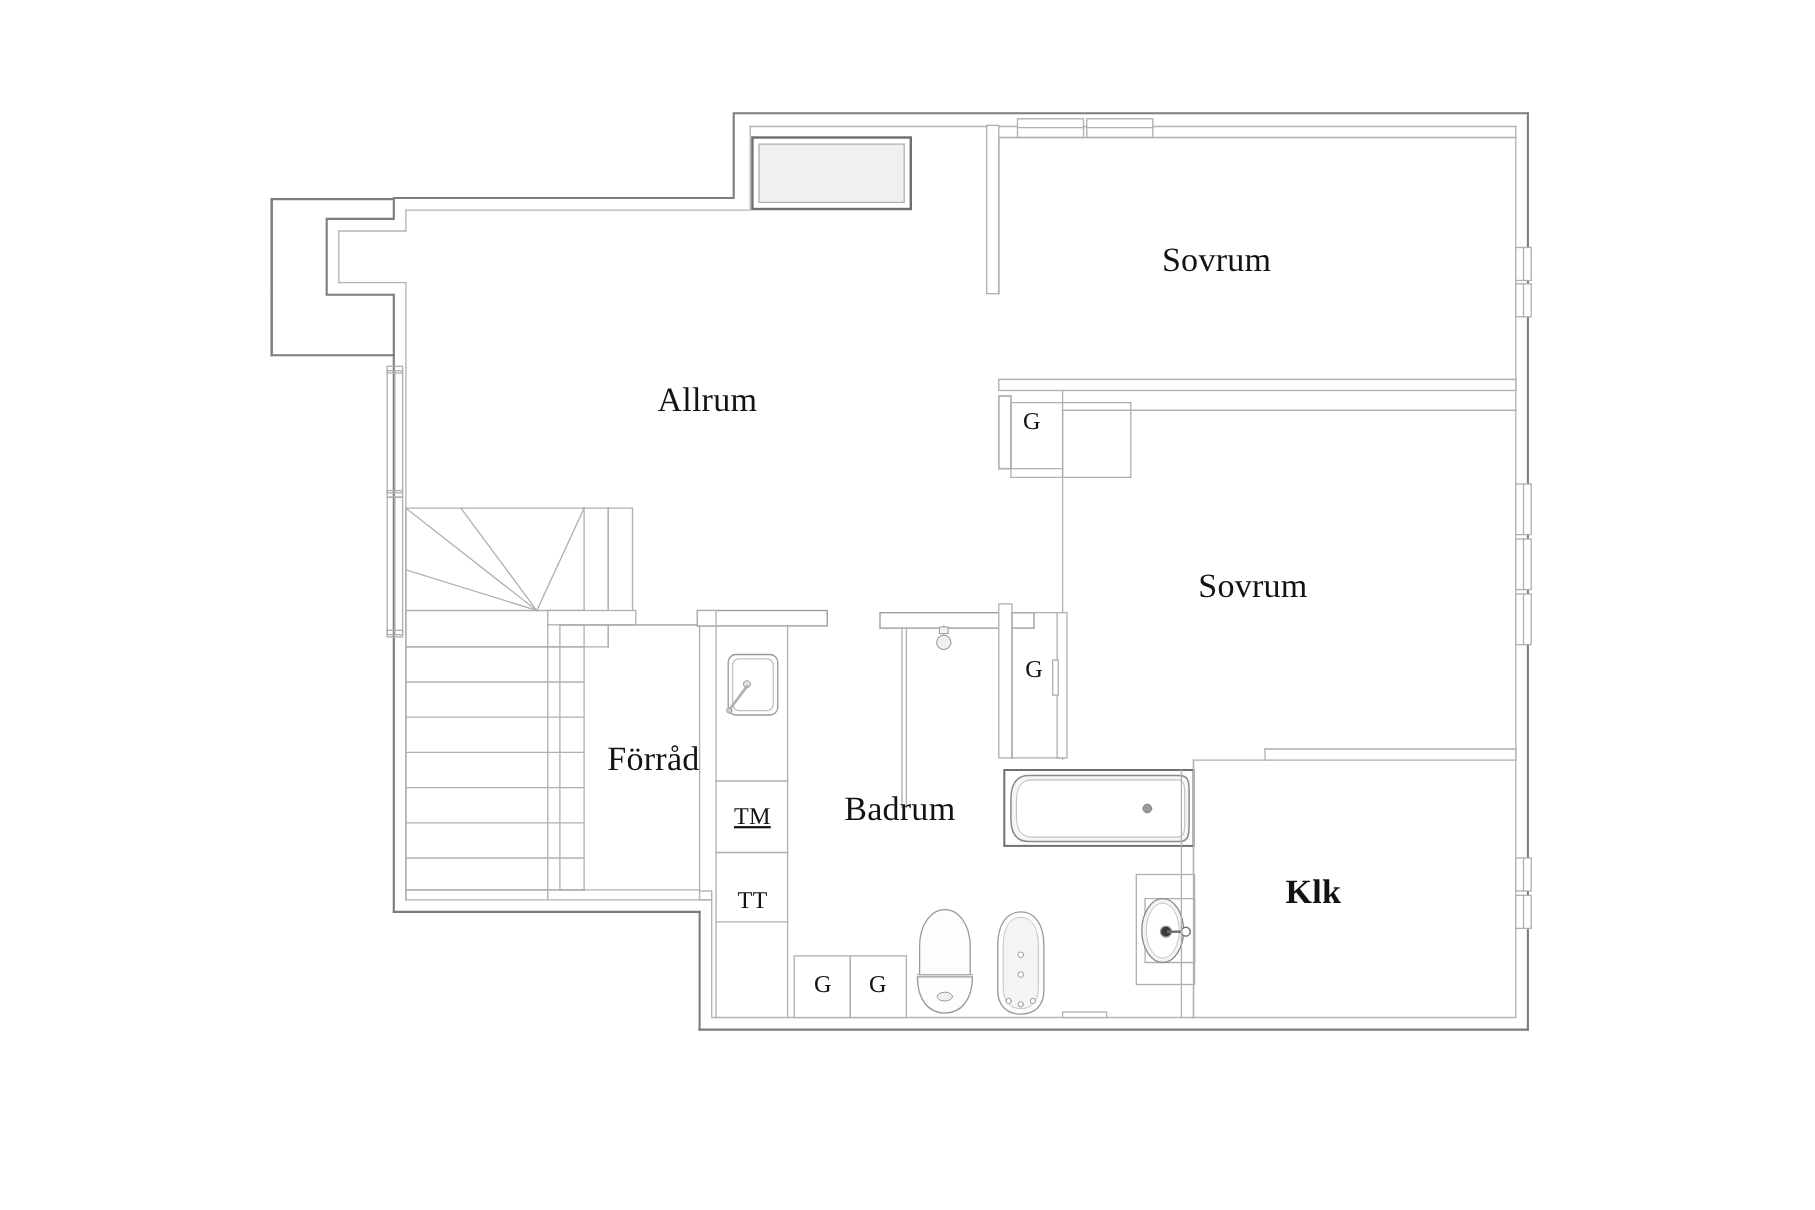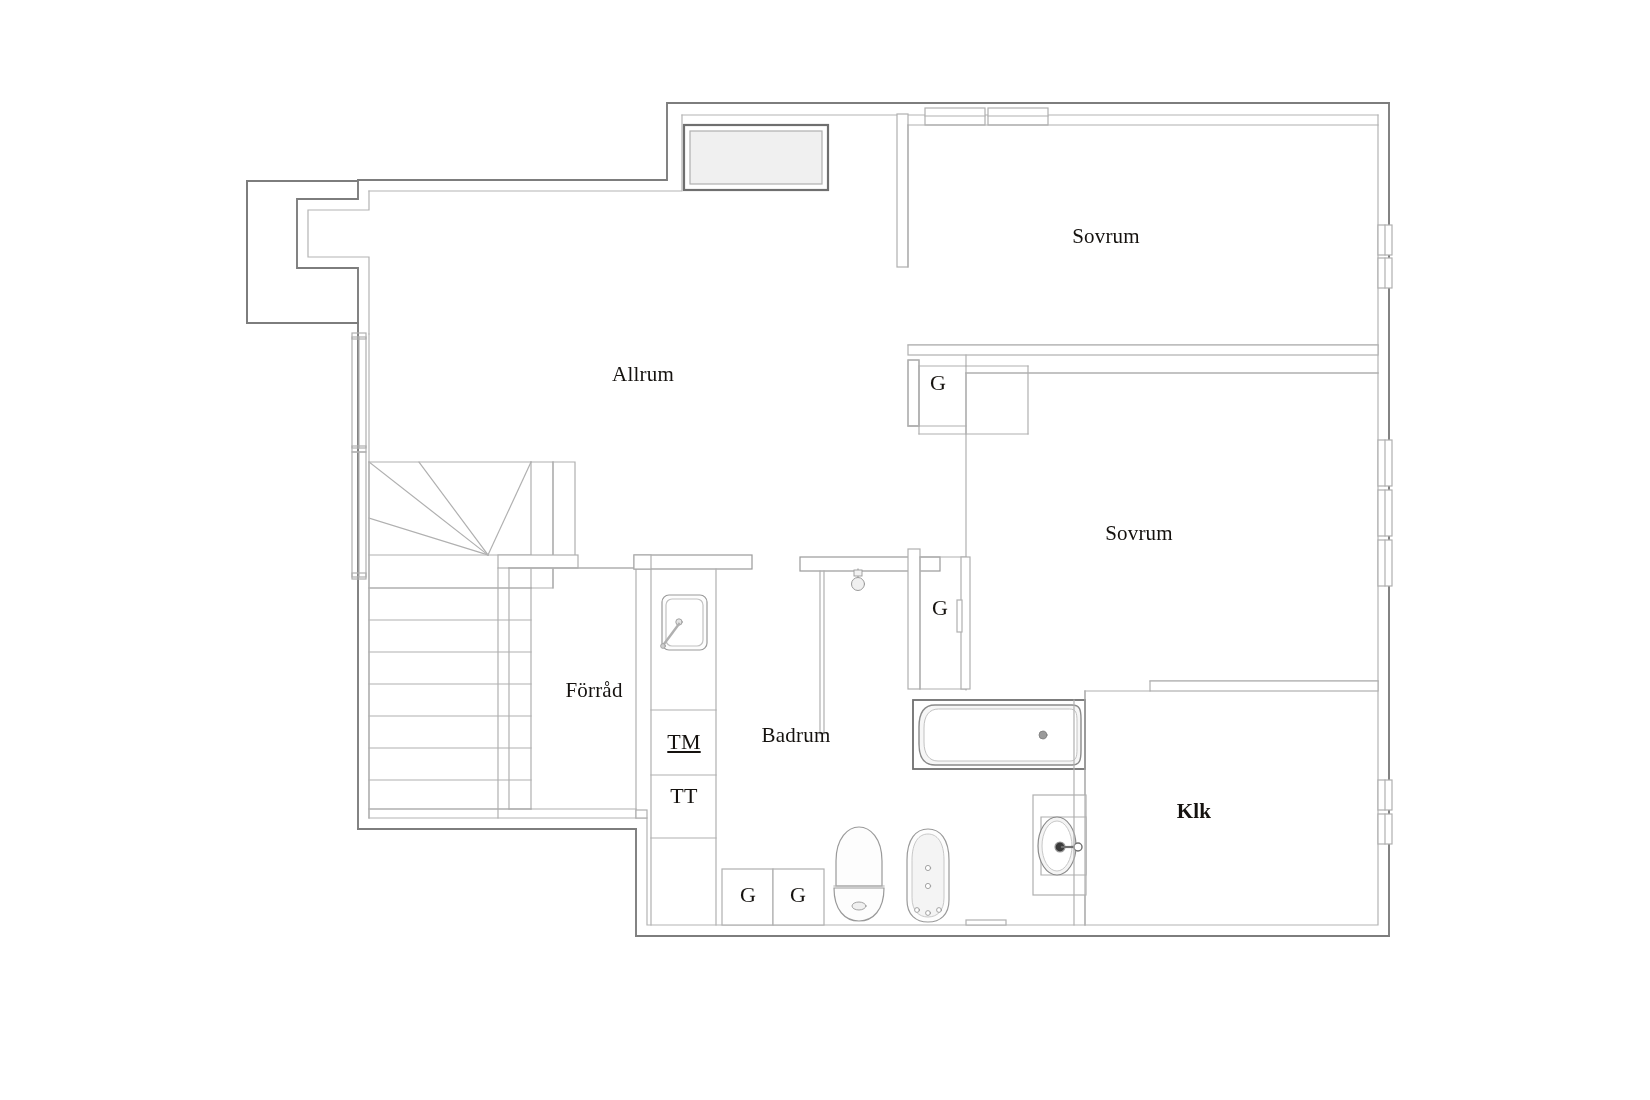--- a/index.html
+++ b/index.html
@@ -11,21 +11,21 @@
   #plan-root{position:relative;width:1650px;height:1100px;background:#fff;}
   #floorplan-svg{position:absolute;left:0;top:0;width:1650px;height:1100px;}
   .room-label{
     position:absolute;
     font-family:"Liberation Serif", serif;
     color:#15120f;
     white-space:nowrap;
     transform:translate(-50%,-50%);
     letter-spacing:.2px;
   }
-  .label-lg{font-size:21px;}
+  .label-lg{font-size:31px;}
   .label-sm{font-size:22px;}
 </style>
 </head>
 <body>
 
 <div id="plan-root">
 
   <svg id="floorplan-svg" viewBox="0 0 1650 1100">
     <g fill="none" stroke="#9a9a9a" stroke-width="1.6" stroke-linecap="square" stroke-linejoin="miter">
 
@@ -307,37 +307,37 @@
       </g>
 
       <g stroke="#b0b0b0" stroke-width="1.2">
         <rect x="636" y="810" width="11" height="8" fill="#fff"></rect>
         <rect x="966" y="920" width="40" height="5" fill="#fff"></rect>
       </g>
 
     </g>
   </svg>
 
-  <div class="room-label label-lg" style="left:643px;top:374px;">Allrum</div>
+  <div class="room-label label-lg" style="left:643px;top:364px;">Allrum</div>
 
   <div class="room-label label-lg" style="left:1106px;top:236px;">Sovrum</div>
 
   <div class="room-label label-lg" style="left:1139px;top:533px;">Sovrum</div>
 
   <div class="room-label label-lg" style="left:594px;top:690px;">Förråd</div>
 
-  <div class="room-label label-lg" style="left:796px;top:735px;">Badrum</div>
+  <div class="room-label label-lg" style="left:818px;top:735px;">Badrum</div>
 
   <div class="room-label label-lg" style="left:1194px;top:811px;font-weight:bold;">Klk</div>
 
   <div class="room-label label-sm" style="left:938px;top:383px;">G</div>
 
   <div class="room-label label-sm" style="left:940px;top:608px;">G</div>
 
   <div class="room-label label-sm" style="left:748px;top:895px;">G</div>
 
   <div class="room-label label-sm" style="left:798px;top:895px;">G</div>
 
   <div class="room-label label-sm" style="left:684px;top:742px;text-decoration:underline;">TM</div>
 
-  <div class="room-label label-sm" style="left:684px;top:796px;">TT</div>
+  <div class="room-label label-sm" style="left:684px;top:818px;">TT</div>
 
 </div>
 
 </body></html>

